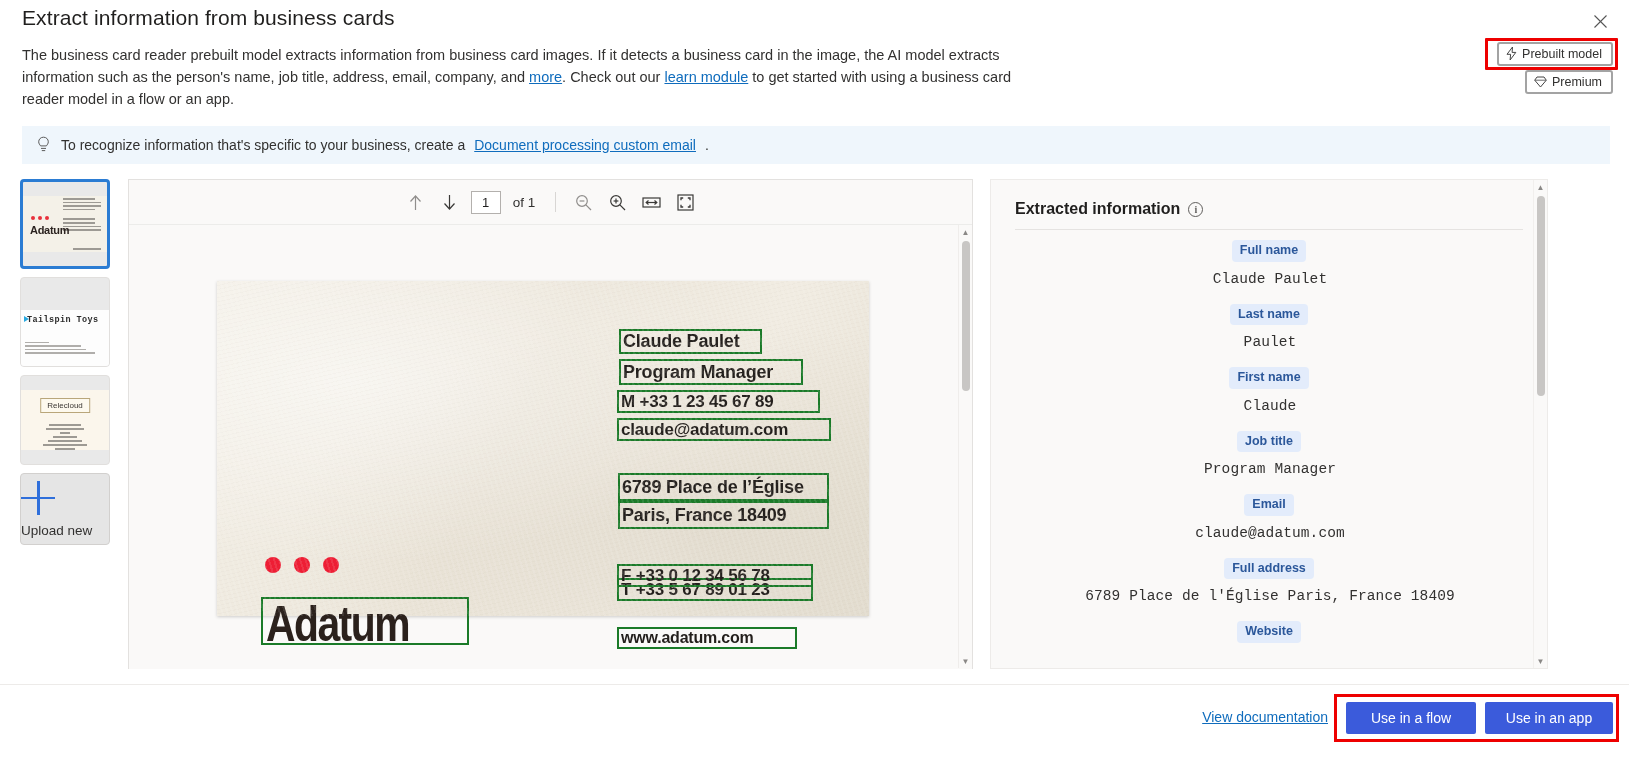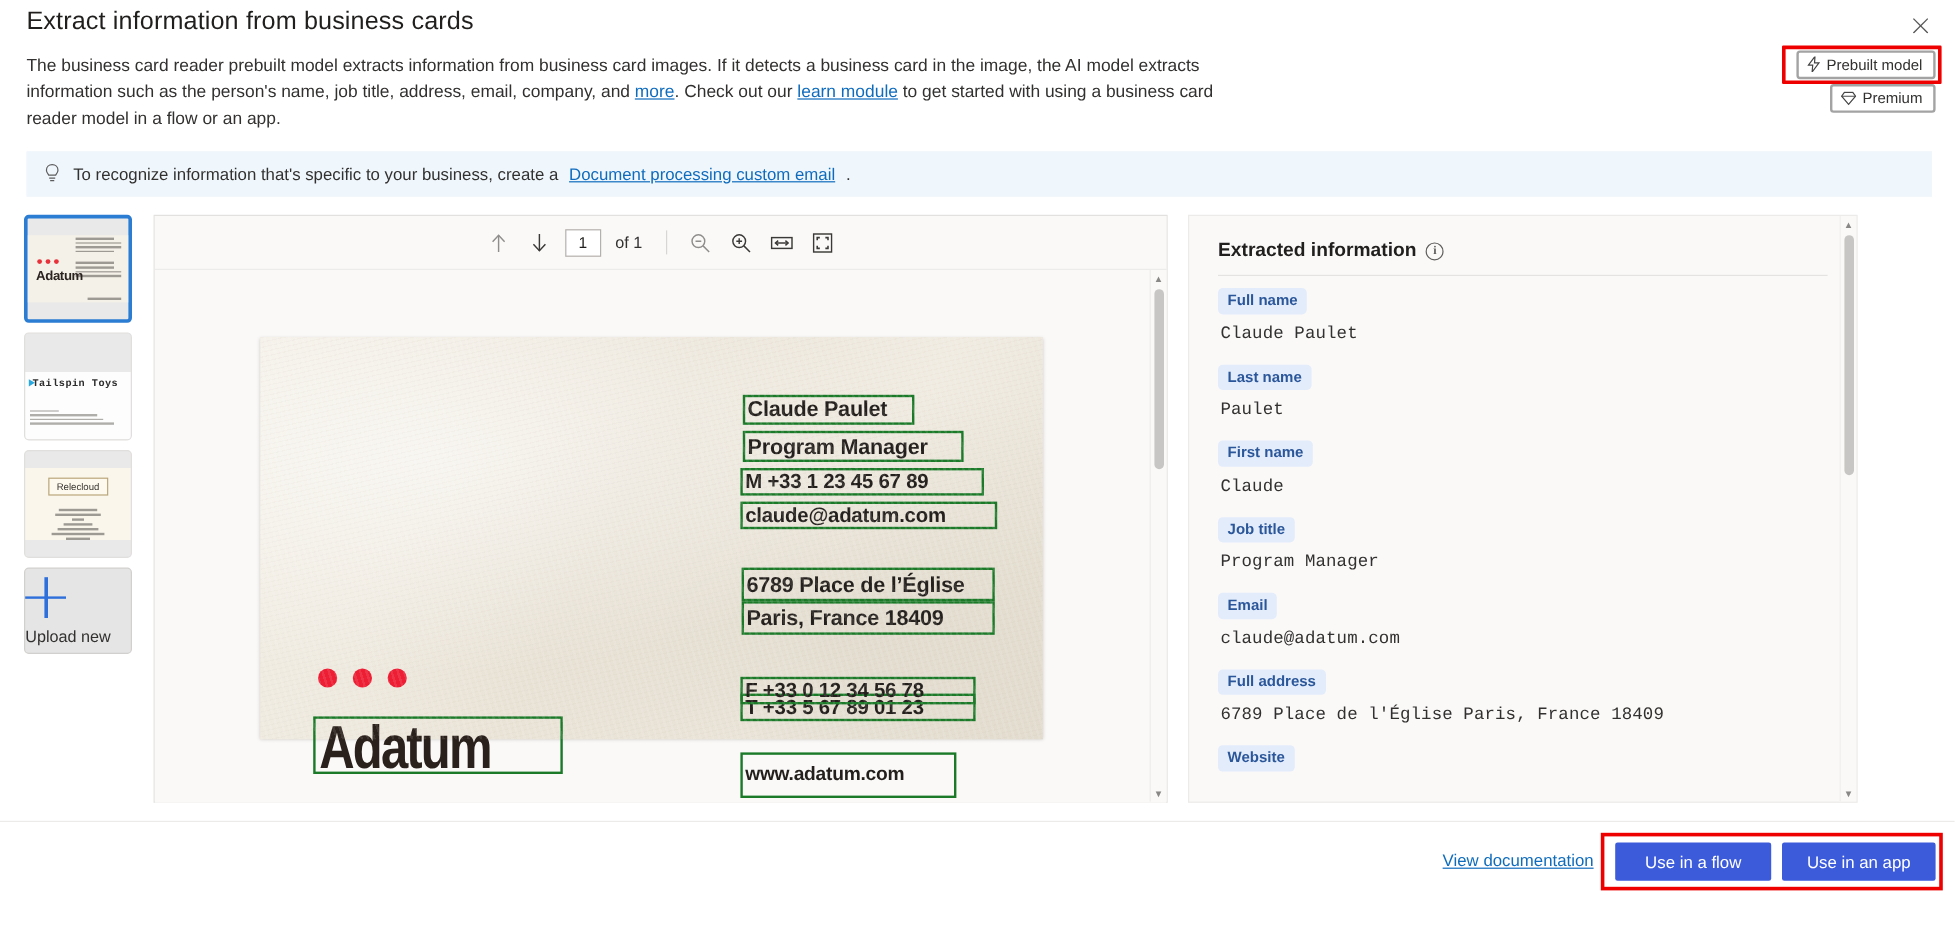--- a/index.html
+++ b/index.html
@@ -170,21 +170,21 @@
   }
   .extract-head {
     display:flex; align-items:center; gap:8px; padding: 20px 24px 0 24px;
     font-size: 16px; font-weight:600; color:#201f1e;
   }
   .info-i { width:15px; height:15px; border:1.3px solid #605e5c; border-radius:50%;
      font-size:10px; color:#605e5c; display:flex; align-items:center; justify-content:center;
      font-weight:bold; font-family:"Liberation Serif", serif; cursor:pointer; }
   .hr { margin: 11px 24px 0 24px; border-top:1px solid #e5e3e1; }
   .fields { padding: 10px 24px 0 24px; }
-  .field { margin-bottom: 4px; }
+  .field { margin-bottom: 4px; text-align: center; }
   .chip {
     display:inline-block; background:#e3ecfb; color:#2b579a; border-radius:4px;
     padding: 4px 8px 5px; font-size: 12.5px; font-weight:600; line-height:1;
   }
   .val {
     font-family:"Liberation Mono", monospace; font-size: 14.5px; color:#323130;
     margin: 9px 0 17px 2px; letter-spacing:.1px;
   }
   .e-scroll {
     position:absolute; right:0; top:0; width: 14px; bottom:0; background:#faf9f8;
@@ -383,21 +383,21 @@
         </div>
         <div id="ocr-layer">
             <div class="ocr" style="left: 402px; top: 48px; width: 143px; height: 25px; font-size: 18px;">Claude Paulet</div>
             <div class="ocr" style="left: 402px; top: 78px; width: 184px; height: 26px; font-size: 18px;">Program Manager</div>
             <div class="ocr" style="left: 400px; top: 109px; width: 203px; height: 23px; font-size: 17px;">M +33 1 23 45 67 89</div>
             <div class="ocr" style="left: 400px; top: 137px; width: 214px; height: 23px; font-size: 17px;">claude@adatum.com</div>
             <div class="ocr" style="left: 401px; top: 192px; width: 211px; height: 28px; font-size: 18px;">6789 Place de l’Église</div>
             <div class="ocr" style="left: 401px; top: 220px; width: 211px; height: 28px; font-size: 18px;">Paris, France 18409</div>
             <div class="ocr" style="left: 400px; top: 255px; width: 196px; height: 23px; font-size: 17px; margin-top: 42px;">T +33 5 67 89 01 23</div>
             <div class="ocr" style="left: 400px; top: 283px; width: 196px; height: 23px; font-size: 17px;">F +33 0 12 34 56 78</div>
-            <div class="ocr" style="left: 400px; top: 346px; width: 180px; height: 38px; font-size: 16px;">www.adatum.com</div>
+            <div class="ocr" style="left: 400px; top: 346px; width: 180px; height: 22px; font-size: 16px;">www.adatum.com</div>
           </div>
       </div>
     </div>
 
     <div class="v-scroll">
       <div class="arrow">▲</div>
       <div class="thumbbar"></div>
       <div class="arrow bottom">▼</div>
     </div>
   </div>

